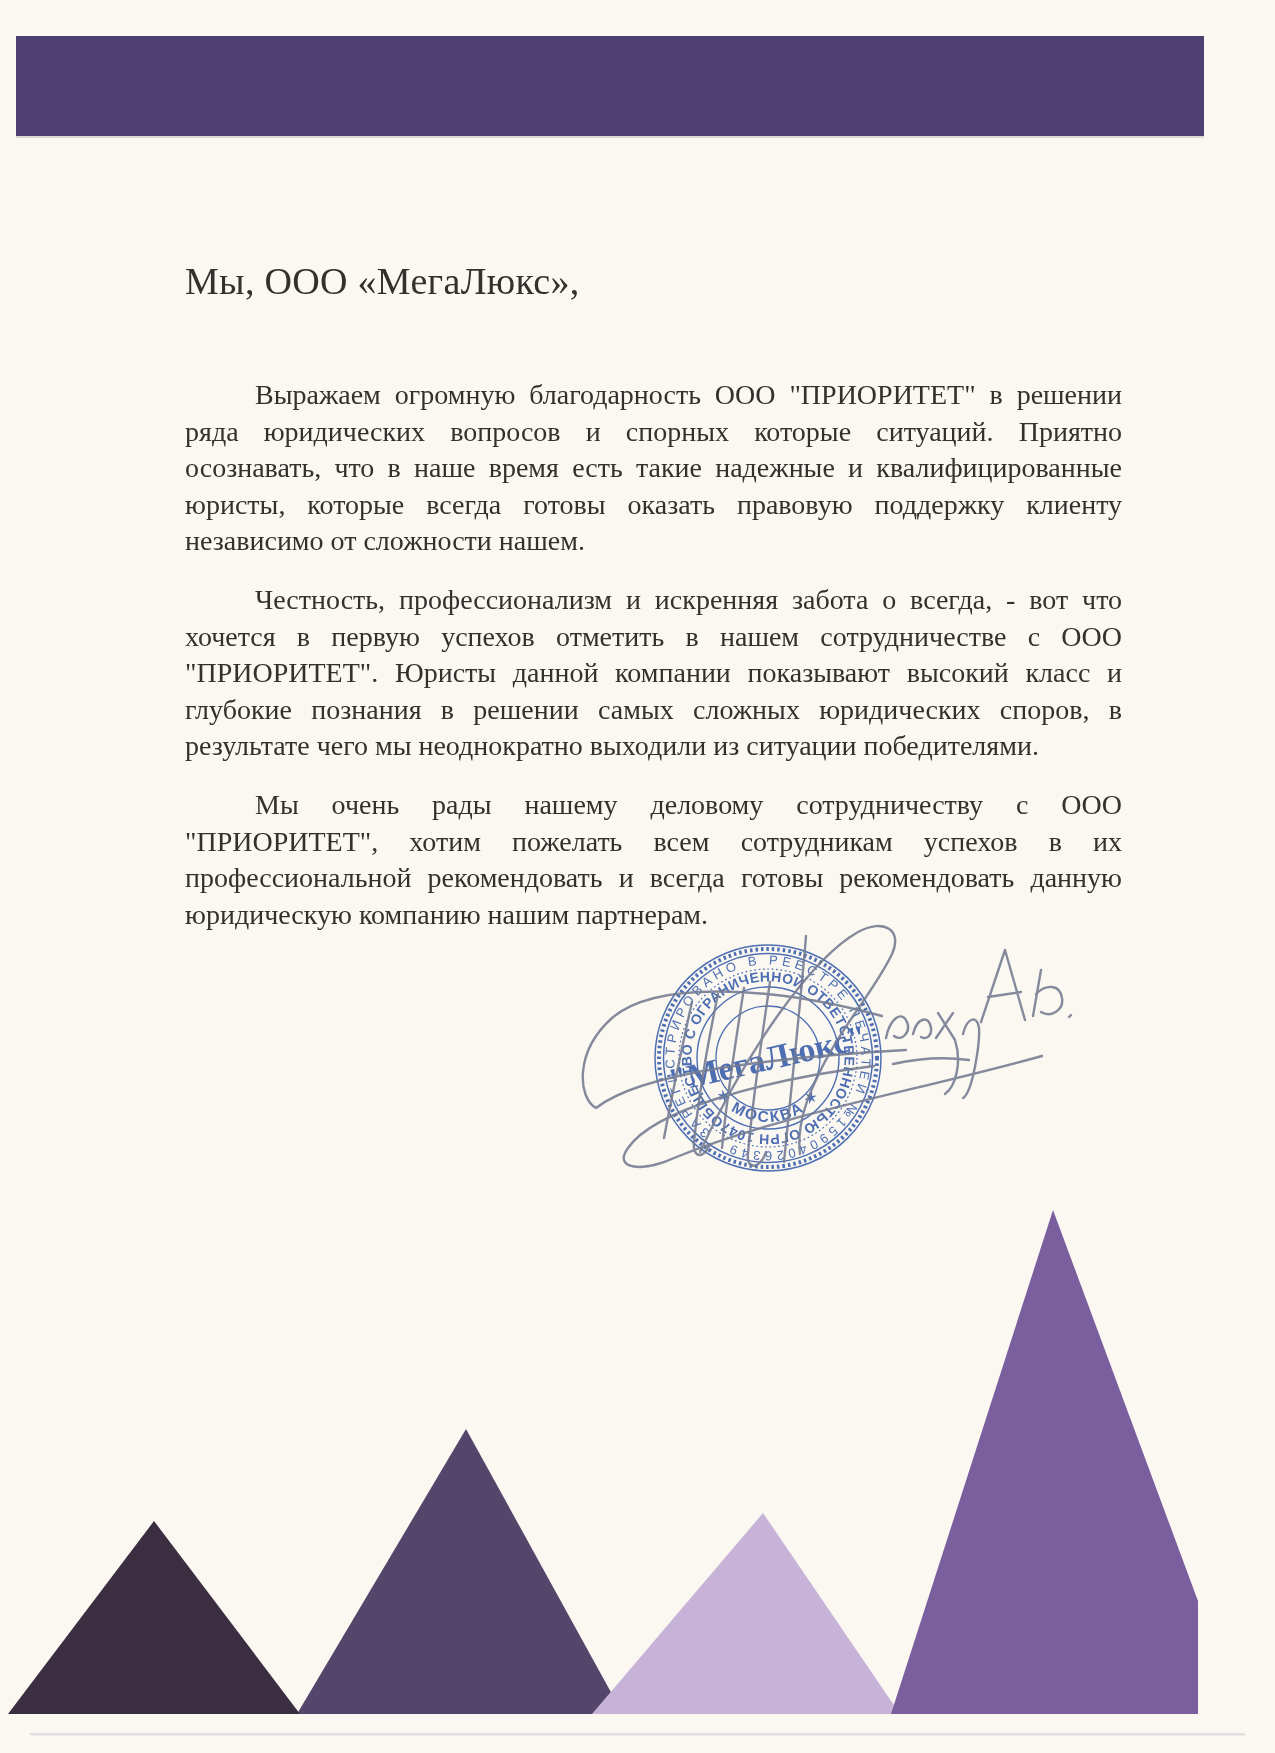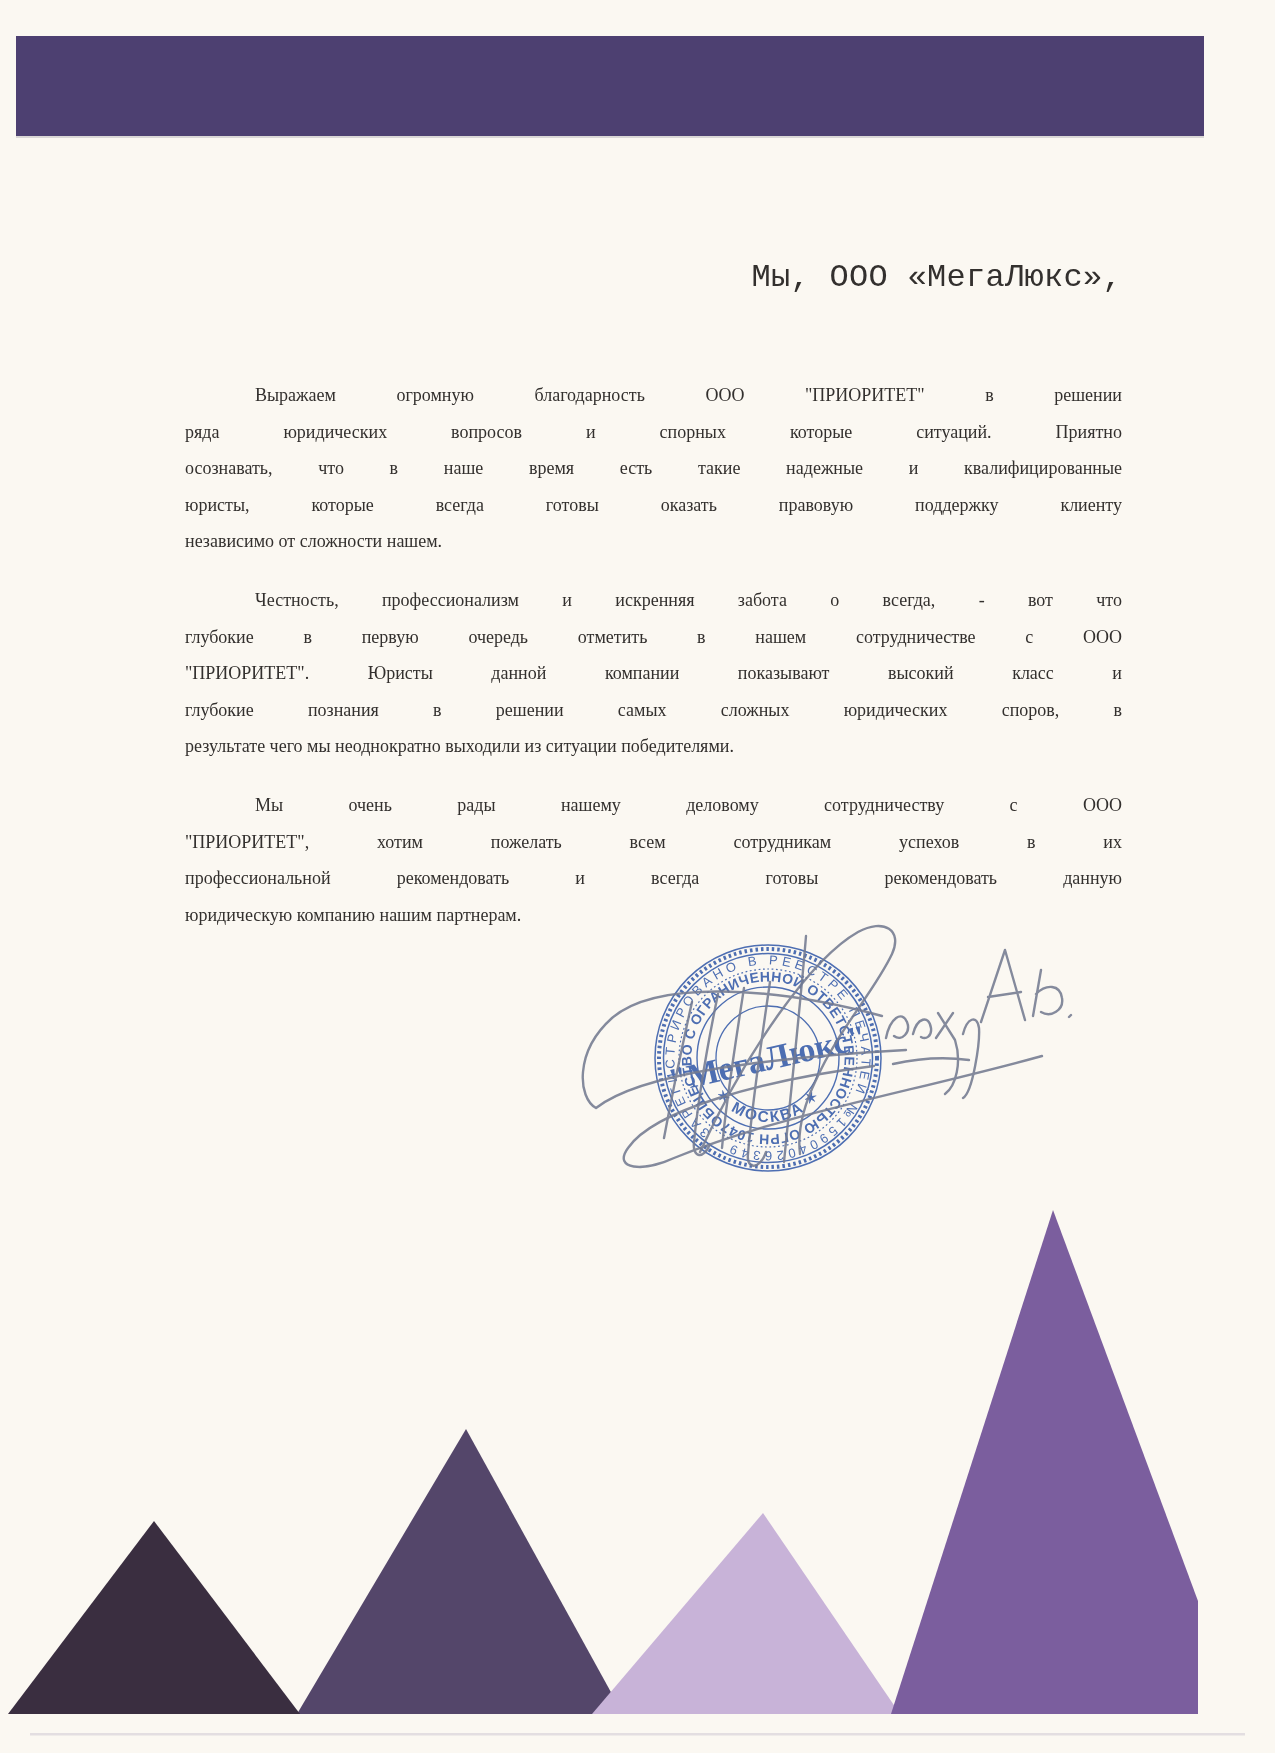--- a/index.html
+++ b/index.html
@@ -8,25 +8,25 @@
     background:#fbf8f2;overflow:hidden;
     font-family:"Liberation Serif",serif;
   }
   .header-bar{
     position:absolute;left:16px;top:36px;width:1188px;height:100px;
     background:#4d4071;
     box-shadow:0 2px 0 rgba(120,115,130,0.25);
   }
   .salutation{
     position:absolute;left:185px;top:259px;width:937px;
-    text-align:right;font-size:32px;color:#33302e;letter-spacing:.3px;font-family:Liberation Mono, monospace;
+    text-align:left;font-size:38px;color:#33302e;letter-spacing:.3px;
   }
   .body-text{
     position:absolute;left:185px;top:377px;width:937px;
-    font-size:18px;line-height:36.6px;color:#33302e;
+    font-size:28px;line-height:36.6px;color:#33302e;
   }
   .body-text p{margin:0 0 22px 0;}
   .ln{text-align:justify;text-align-last:justify;}
   .ln.first{text-indent:70px;}
   .ln.last{text-align-last:left;}
   .stamp-svg{position:absolute;left:633px;top:923px;width:270px;height:270px;opacity:.92;}
   .stamp-ring-text{font-family:"Liberation Sans",sans-serif;font-size:13px;letter-spacing:4px;}
   .stamp-inner-text{font-family:"Liberation Sans",sans-serif;font-size:14px;font-weight:bold;letter-spacing:.4px;}
   .stamp-city-text{font-family:"Liberation Sans",sans-serif;font-size:15.5px;font-weight:bold;letter-spacing:2px;}
   .stamp-center-text{font-family:"Liberation Serif",serif;font-size:34px;font-weight:bold;}
@@ -45,21 +45,21 @@
   <div class="body-text">
     <p>
       <span class="ln first" style="display:block">Выражаем огромную благодарность ООО "ПРИОРИТЕТ" в решении</span>
       <span class="ln" style="display:block">ряда юридических вопросов и спорных которые ситуаций. Приятно</span>
       <span class="ln" style="display:block">осознавать, что в наше время есть такие надежные и квалифицированные</span>
       <span class="ln" style="display:block">юристы, которые всегда готовы оказать правовую поддержку клиенту</span>
       <span class="ln last" style="display:block">независимо от сложности нашем.</span>
     </p>
     <p>
       <span class="ln first" style="display:block">Честность, профессионализм и искренняя забота о всегда, - вот что</span>
-      <span class="ln" style="display:block">глубокие в первую очередь отметить в нашем сотрудничестве с ООО</span>
+      <span class="ln" style="display:block">хочется в первую успехов отметить в нашем сотрудничестве с ООО</span>
       <span class="ln" style="display:block">"ПРИОРИТЕТ". Юристы данной компании показывают высокий класс и</span>
       <span class="ln" style="display:block">глубокие познания в решении самых сложных юридических споров, в</span>
       <span class="ln last" style="display:block">результате чего мы неоднократно выходили из ситуации победителями.</span>
     </p>
     <p>
       <span class="ln first" style="display:block">Мы очень рады нашему деловому сотрудничеству с ООО</span>
       <span class="ln" style="display:block">"ПРИОРИТЕТ", хотим пожелать всем сотрудникам успехов в их</span>
       <span class="ln" style="display:block">профессиональной рекомендовать и всегда готовы рекомендовать данную</span>
       <span class="ln last" style="display:block">юридическую компанию нашим партнерам.</span>
     </p>

